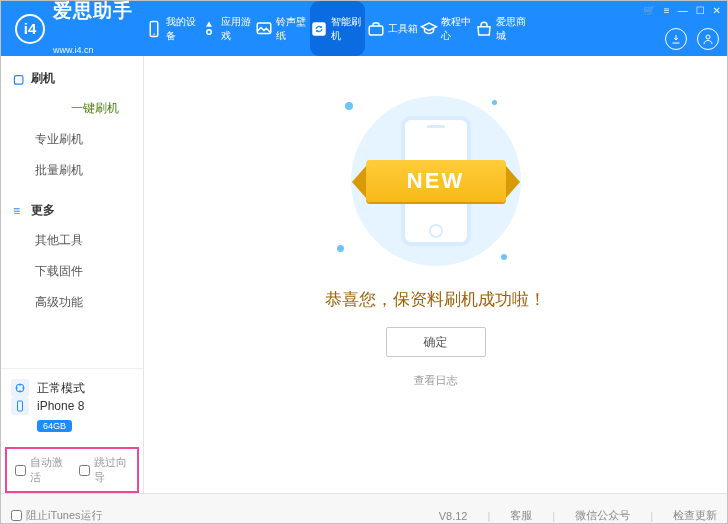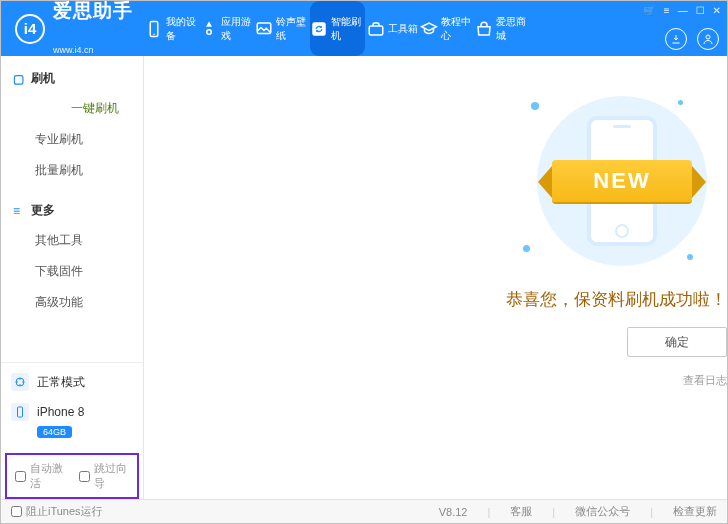--- a/index.html
+++ b/index.html
@@ -24,50 +24,50 @@
   .hdr-right-icons svg { width:12px; height:12px; fill:#fff;}
   
   .body { flex:1; display:flex; min-height:0;}
   
   .sidebar { width:143px; border-right:1px solid #e6e6e6; display:flex; flex-direction:column; background:#fff;}
   .sb-scroll { flex:1; padding-top:8px;}
   .sb-group-hd { display:flex; align-items:center; gap:6px; padding:6px 12px; font-size:12px; color:#333; font-weight:bold;}
   .sb-group-hd .gicon { width:12px; color:#1e8cff; display:inline-block;}
   .sb-item { padding:7px 12px 7px 34px; font-size:12px; color:#555; cursor:pointer;}
   .sb-item.active { color:#4d7c0f;margin-left:36px;}
-  .sb-bottom { border-top:1px solid #eee; padding:10px 10px; display:flex; flex-direction:column; gap:12px;}
+  .sb-bottom { border-top:1px solid #eee; padding:10px 10px; display:flex; flex-direction:column; }
   .sb-row { display:flex; align-items:center; gap:8px; font-size:12px; color:#333;}
   .sb-row .ic { width:18px; height:18px; border-radius:3px; background:#eaf3ff; display:flex; align-items:center; justify-content:center;}
   .sb-row .ic svg{ width:12px; height:12px; fill:#1e8cff;}
   .badge { display:inline-block; background:#1e8cff; color:#fff; font-size:9px; padding:1px 6px; border-radius:3px; margin-left:26px; margin-top:2px;}
-  .red-box { border:2px solid #6d28d9; padding:6px 8px; margin:4px 4px 0 4px;}
+  .red-box { border:2px solid #ec4899; padding:6px 8px; margin:4px 4px 0 4px;}
   .chk-row { display:flex; gap:14px;}
   .chk { display:flex; align-items:center; gap:4px; font-size:11px; color:#9a9a9a; cursor:pointer;}
   .chk input { width:11px; height:11px;}
   
-  .main { flex:1; background:#fff; display:flex; flex-direction:column; align-items:flex-end; justify-content:flex-start; padding-top:40px; position:relative;}
+  .main { flex:1; background:#fff; display:flex; flex-direction:column; align-items:center; justify-content:flex-start; padding-top:40px; position:relative;}
   .illus { width:210px; height:170px; position:relative; margin-bottom:12px; display:flex; align-items:center; justify-content:center;}
   .big-circle { width:170px; height:170px; border-radius:50%; background:#e6f4ff; position:absolute;}
   .dot { position:absolute; border-radius:50%; background:#6fc4ff;}
   .d1{ width:8px; height:8px; top:6px; left:14px;}
   .d2{ width:5px; height:5px; top:4px; right:44px;}
   .d3{ width:7px; height:7px; bottom:14px; left:6px;}
   .d4{ width:6px; height:6px; bottom:6px; right:34px;}
   .phone { width:70px; height:130px; background:#fff; border:4px solid #d8ebff; border-radius:10px; position:relative; z-index:2;}
   .phone::before { content:""; position:absolute; top:5px; left:50%; transform:translateX(-50%); width:18px; height:3px; background:#d8ebff; border-radius:2px;}
   .phone::after { content:""; position:absolute; bottom:4px; left:50%; transform:translateX(-50%); width:10px; height:10px; border:2px solid #d8ebff; border-radius:50%;}
   .ribbon { position:absolute; z-index:3; width:140px; height:42px; background:linear-gradient(#ffcc3a,#f7b917); border-radius:4px; display:flex; align-items:center; justify-content:center; color:#fff; font-weight:900; font-size:22px; letter-spacing:2px; box-shadow:0 2px 0 #d99a08;}
   .ribbon::before,.ribbon::after{content:"";position:absolute;top:6px;width:0;height:0;border-top:16px solid transparent;border-bottom:16px solid transparent;}
   .ribbon::before{left:-14px;border-right:14px solid #d99a08;}
   .ribbon::after{right:-14px;border-left:14px solid #d99a08;}
   .success-text { font-size:17px; color:#a16207; margin:10px 0 16px; font-weight:400;}
   .ok-btn { width:100px; height:30px; background:#fff; border:1px solid #c8c8c8; font-size:12px; color:#555; cursor:pointer; border-radius:2px;}
   .log-link { margin-top:16px; font-size:11px; color:#9a9a9a; cursor:pointer;}
   
-  .footer { height:24px; background:#f7f7f7; border-top:1px solid #e2e2e2; display:flex; align-items:center; padding:0 10px; font-size:11px; color:#8a8a8a;}
+  .footer { height:30px; background:#f7f7f7; border-top:1px solid #e2e2e2; display:flex; align-items:flex-end; padding:0 10px; font-size:11px; color:#8a8a8a;}
   .footer .left { display:flex; align-items:center; gap:4px;}
   .footer .right { margin-left:auto; display:flex; align-items:center; gap:20px;}
   .footer .sep { color:#d0d0d0;}
   .footer input { width:11px; height:11px;}
 </style>
 </head>
 <body>
 
 <div class="app">
 

